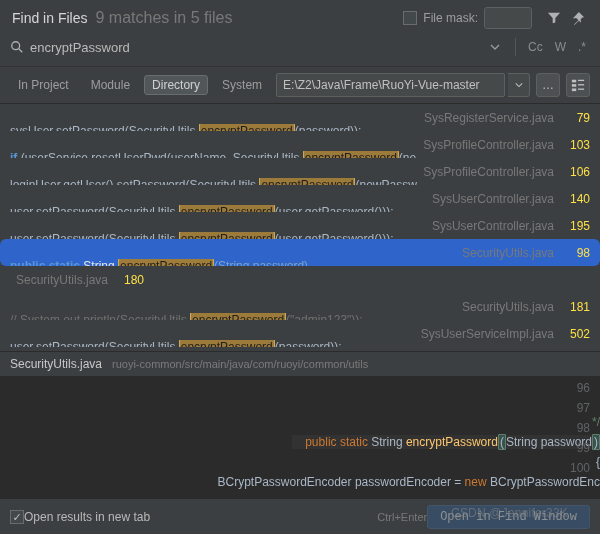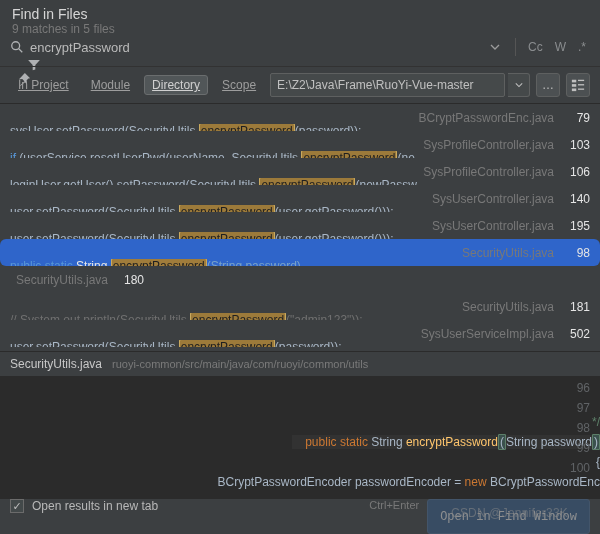--- a/index.html
+++ b/index.html
@@ -1,54 +1,54 @@
 <!DOCTYPE html>
 <html><head>
 <meta charset="utf-8">
 <style>
   * { margin: 0; padding: 0; box-sizing: border-box; font-family: "Segoe UI", Arial, sans-serif; font-size: 12px; }
   body { background: #3c3f41; color: #bbbbbb; width: 600px; height: 534px; overflow: hidden; display: flex; flex-direction: column; }
 
   
-  .header { display: flex; padding: 6px 10px 0 12px; height: 30px; flex-direction: column; }
+  .header { display: flex; align-items: center; padding: 6px 10px 0 12px; height: 30px; }
   .title { color: #d6d6d6; font-size: 14px; margin-right: 8px; }
-  .subtitle { color: #787878; font-size: 12px; }
+  .subtitle { color: #787878; font-size: 16px; }
   .spacer { flex: 1; }
   .mask-area { display: flex; align-items: center; gap: 6px; }
   .checkbox { width: 14px; height: 14px; border: 1px solid #6b6b6b; background: #43494a; display: inline-block; }
   .mask-field { width: 48px; height: 22px; background: #45494a; border: 1px solid #5e6060; border-radius: 3px; }
   svg.icon { fill: #afb1b3; }
   .icon-btn { width: 24px; height: 24px; display: flex; align-items: center; justify-content: center; }
 
   
   .search-row { display: flex; align-items: center; padding: 4px 10px 6px 10px; gap: 4px; border-bottom: 1px solid #323232; }
   .search-input-wrap { flex: 1; display: flex; align-items: center; background: #3c3f41; height: 26px; }
   .search-input-wrap svg { margin-right: 6px; }
   .search-text { color: #bababa; font-size: 13px; }
   .pill, .pill-text { color: #8a8d8f; font-size: 12px; padding: 2px 4px; }
   .sep { width: 1px; height: 18px; background: #555; margin: 0 4px; }
 
   
   .scope-row { display: flex; align-items: center; padding: 6px 10px; gap: 6px; border-bottom: 1px solid #2b2b2b; }
-  .scope-label { padding: 3px 8px; color: #9d9d9d; text-decoration: underline; }
+  .scope-label { padding: 3px 8px; color: #9d9d9d; }
   .scope-label.selected { background: #515658; border: 1px solid #6a6d6e; border-radius: 3px; color: #d0d0d0; padding: 2px 7px; }
   .dir-combo { flex: 1; background: #45494a; border: 1px solid #5e6060; border-radius: 2px; height: 24px; display: flex; align-items: center; padding: 0 6px; color: #c0c0c0; }
   .combo-arrow { width: 22px; height: 24px; border: 1px solid #5e6060; border-left: none; border-radius: 0 3px 3px 0; display: flex; align-items: center; justify-content: center; margin-left: -3px; background: #45494a; }
   .sq-btn { width: 24px; height: 24px; border: 1px solid #5e6060; border-radius: 3px; background: #4c5052; display: flex; align-items: center; justify-content: center; color: #bfbfbf; }
 
   
   .results { flex: 0 0 auto; background: #3c3f41; }
   .res-row { display: flex; align-items: center; height: 27px; padding: 0 10px; white-space: nowrap; overflow: hidden; font-family: "Consolas","Menlo",monospace; font-size: 12px; color: #a9b7c6; }
   .res-row.selected { background: #2f65ca; color: #e6e6e6; border-radius: 6px; }
   .res-code { flex: 1; overflow: hidden; text-overflow: clip; margin-top: 26px; }
   .res-file { color: #787878; margin-left: 6px; flex-shrink: 0; }
-  .res-line { color: #e5e5e5; width: 32px; text-align: right; flex-shrink: 0; margin-left: 4px; }
+  .res-line { color: #fde047; width: 32px; text-align: right; flex-shrink: 0; margin-left: 4px; }
   .hl { background: #9c7a3a; color: #1f1f1f; padding: 0 1px; border-radius: 2px; border: 1px solid #c9a95e; }
   .res-row.selected .hl { background: #a07c3b; }
-  .kw-blue { color: #5896d6; }
+  .kw-blue { color: #5896d6; font-weight: bold; }
   .str-green { color: #6a8759; }
   .param { color: #7aa3c9; }
   .comment { color: #5f826b; }
   .muted { color: #707070; }
 
   
   .preview-header { background: #3c3f41; border-top: 1px solid #2b2b2b; border-bottom: 1px solid #2b2b2b; padding: 5px 10px; display: flex; gap: 10px; align-items: baseline; height: 26px; margin-top: 4px;}
   .pv-file { color: #c8c8c8; }
   .pv-path { color: #7a7a7a; font-size: 11px; }
   .preview { background: #2b2b2b; font-family: "Consolas","Menlo",monospace; font-size: 13px; padding: 4px 0; flex: 1; overflow: hidden; }
@@ -56,21 +56,21 @@
   .gutter { width: 42px; text-align: right; color: #606366; padding-right: 10px; font-size: 12px; }
   .pv-code { color: #a9b7c6; white-space: pre; }
   .pv-row.hl-line .pv-code { background: #323232; }
   .kw-orange { color: #cc7832; }
   .fn-yellow { color: #ffc66d; }
   .paren-hl { background: #3b514d; border: 1px solid #5d8069; padding: 0 1px; border-radius: 1px;}
   .tag-green { color: #629755; font-style: italic; }
   .cjk { color: #629755; }
 
   
-  .footer { border-top: 1px solid #2b2b2b; height: 36px; display: flex; padding: 0 10px; gap: 8px; background: #3c3f41; }
+  .footer { border-top: 1px solid #2b2b2b; height: 36px; display: flex; align-items: center; padding: 0 10px; background: #3c3f41; }
   .footer .checkbox.checked::after { content: "✓"; color: #bfbfbf; font-size: 11px; display: block; text-align: center; line-height: 12px; }
   .foot-label { color: #b8b8b8; }
   .hint { color: #787878; font-size: 11px; }
   .find-btn { background: #365880; border: 1px solid #4a688c; color: #d0d0d0; padding: 4px 12px; border-radius: 3px; font-size: 12px; opacity: 0.55; font-family: Liberation Mono, monospace; }
   .watermark { position: absolute; right: 32px; bottom: 14px; color: #8a8a8a; font-size: 12px; opacity: 0.55; pointer-events: none; letter-spacing: 0.2px; }
 </style>
 </head>
 <body>
 
 <div class="header">
@@ -110,21 +110,21 @@
   <span class="sep"></span>
   <span class="pill-text">Cc</span>
   <span class="pill-text">W</span>
   <span class="pill-text">.*</span>
 </div>
 
 <div class="scope-row">
   <span class="scope-label">In Project</span>
   <span class="scope-label">Module</span>
   <span class="scope-label selected">Directory</span>
-  <span class="scope-label">Scope</span>
+  <span class="scope-label">System</span>
   <div class="dir-combo">
     <span>E:\Z2\Java\Frame\RuoYi-Vue-master</span>
   </div>
   <div class="combo-arrow">
     <svg width="8" height="8" viewBox="0 0 10 10">
         <path d="M1 3l4 4 4-4" fill="none" stroke="#bfbfbf" stroke-width="1.3"></path>
       </svg>
   </div>
   <div class="sq-btn">…</div>
   <div class="sq-btn">
@@ -135,21 +135,21 @@
         <rect x="8" y="2" width="7" height="1.5"></rect>
         <rect x="8" y="7" width="7" height="1.5"></rect>
         <rect x="8" y="12" width="7" height="1.5"></rect>
       </svg>
   </div>
 </div>
 
 <div class="results" id="results">
     <div class="res-row">
       <span class="res-code">sysUser.setPassword(SecurityUtils.<span class="hl">encryptPassword</span>(password));</span>
-      <span class="res-file">BCryptPasswordEnc.java</span>
+      <span class="res-file">SysRegisterService.java</span>
       <span class="res-line">79</span>
     </div>
     <div class="res-row">
       <span class="res-code"><span class="kw-blue">if</span> (userService.resetUserPwd(userName, SecurityUtils.<span class="hl">encryptPassword</span>(ne</span>
       <span class="res-file">SysProfileController.java</span>
       <span class="res-line">103</span>
     </div>
     <div class="res-row">
       <span class="res-code">loginUser.getUser().setPassword(SecurityUtils.<span class="hl">encryptPassword</span>(newPassw</span>
       <span class="res-file">SysProfileController.java</span>

